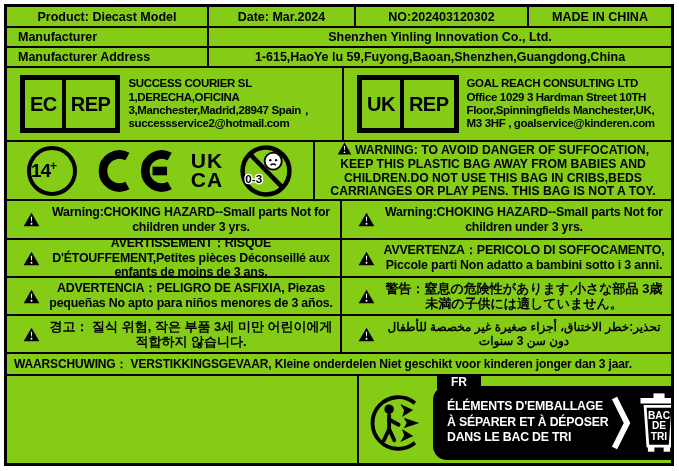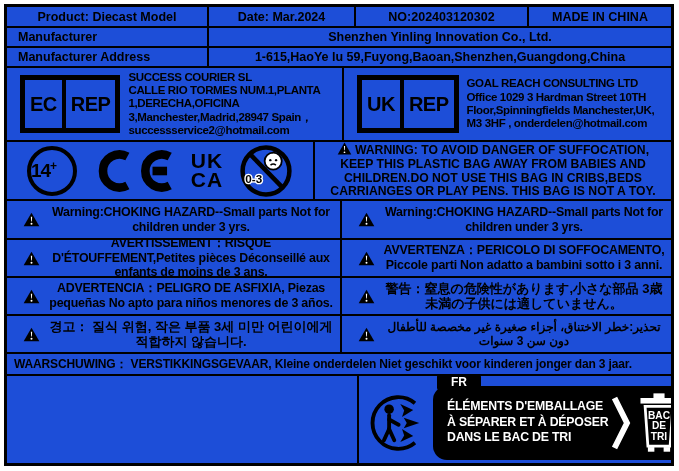--- a/index.html
+++ b/index.html
@@ -1,18 +1,18 @@
 <!DOCTYPE html>
 <html><head>
 <meta charset="utf-8">
 <style>
   html,body{margin:0;padding:0;background:#fff;}
   body{width:679px;height:471px;position:relative;font-family:"Liberation Sans",sans-serif;color:#000;}
   .label{position:absolute;left:4px;top:4px;width:670px;height:462px;border:3px solid #000;
-         box-sizing:border-box;display:flex;flex-direction:column;font-weight:bold;background:#1d4ed8;}
+         box-sizing:border-box;display:flex;flex-direction:column;font-weight:bold;background:#84cc16;}
   .row{display:flex;border-bottom:2px solid #000;box-sizing:border-box;flex:none;min-height:0;}
   .row:last-child{border-bottom:none;flex:1;}
   .cell{box-sizing:border-box;min-width:0;overflow:hidden;}
   .cell+.cell{border-left:2px solid #000;}
   .grow{flex:1;}
   
   .r1{height:21px;}
   .r2,.r3{height:20px;}
   .hcell{display:flex;align-items:center;justify-content:center;font-size:12.5px;white-space:nowrap;}
   .hcell.lft{justify-content:flex-start;padding-left:11px;}
@@ -87,36 +87,35 @@
   </div>
 
   <div class="row r-rep">
     <div class="cell rep-cell ec">
       <div class="rep-box">
         <div class="rb">EC</div>
         <div class="rb">REP</div>
       </div>
       <div class="rep-text">
         <div>SUCCESS COURIER SL</div>
-        <div>CALLE RIO TORMES NUM.1,PLANTA</div>
         <div>1,DERECHA,OFICINA</div>
         <div>3,Manchester,Madrid,28947 Spain，</div>
         <div>successservice2@hotmail.com</div>
       </div>
     </div>
     <div class="cell rep-cell grow">
       <div class="rep-box">
         <div class="rb">UK</div>
         <div class="rb">REP</div>
       </div>
       <div class="rep-text">
         <div>GOAL REACH CONSULTING LTD</div>
         <div>Office 1029 3 Hardman Street 10TH</div>
         <div>Floor,Spinningfields Manchester,UK,</div>
-        <div>M3 3HF , onderdelen@hotmail.com</div>
+        <div>M3 3HF , goalservice@kinderen.com</div>
       </div>
     </div>
   </div>
 
   <div class="row r-icons">
     <div class="cell icons-cell">
       <div class="age14">
         <span>14</span>
           <sup>+</sup>
       </div>

